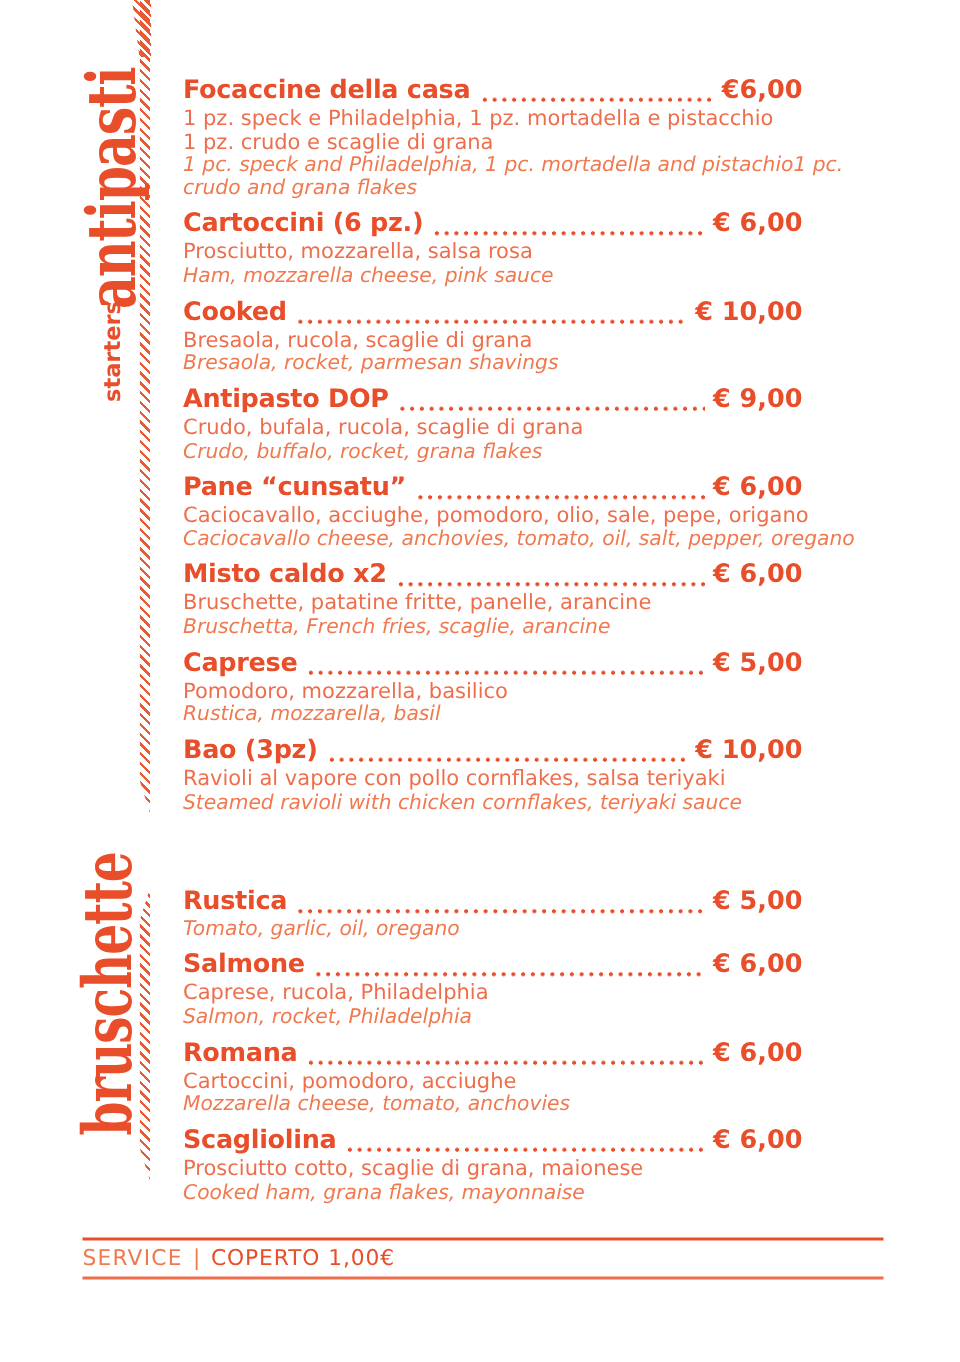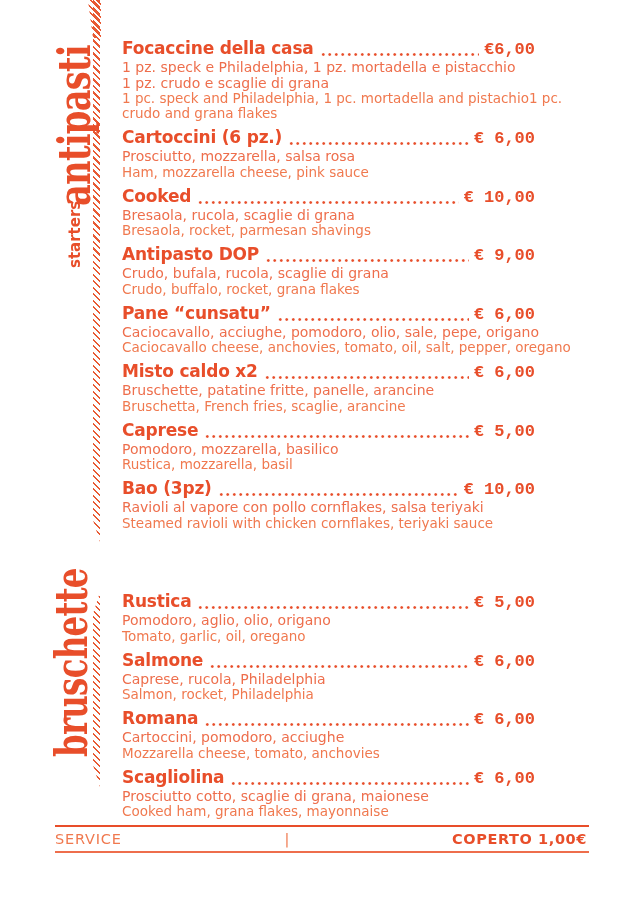--- a/index.html
+++ b/index.html
@@ -50,68 +50,69 @@
     font-size:15px;
     font-weight:bold;
     line-height:1;
     transform-origin:0 0;
     transform:rotate(-90deg);
   }
   .vsub-starters { left:68px; top:268px; }
 
   
   .menu-list { position:absolute; left:122px; width:413px; }
-  #antipasti-list  { top:37px; }
+  #antipasti-list  { top:49px; }
   #bruschette-list { top:590px; }
 
   .item { margin-bottom:5px; }
   .row  { display:flex; align-items:baseline; width:413px; }
   .nm   { font-weight:bold; font-size:17px; line-height:22px; color:var(--primary);
           white-space:nowrap; letter-spacing:-0.2px; }
   .leader {
     flex:1;
     align-self:flex-end;
     height:3px;
     margin:0 5px 3px 6px;
     background-image:radial-gradient(circle, var(--primary) 1.15px, rgba(255,255,255,0) 1.5px);
     background-size:6.5px 3px;
     background-repeat:repeat-x;
     background-position:left bottom;
   }
-  .pr   { font-weight:bold; font-size:17px; color:var(--primary); white-space:nowrap;font-family:Liberation Mono, monospace; }
+  .pr   { font-weight:bold; font-size:17px; color:var(--primary); white-space:nowrap; }
   .desc {
     width:455px;
     font-size:14px; line-height:15.5px;
     color:var(--mid);
     white-space:pre-line;
     margin-top:1px;
   }
   .desc-en {
     width:455px;
     font-size:13.5px; line-height:15px;
+    font-style:italic;
     color:var(--lighter);
   }
 
   
   .footer {
     position:absolute;
     left:55px; top:825px;
     width:532px; height:24px;
     border-top:2px solid var(--primary);
     border-bottom:2px solid var(--mid);
     display:flex;
-    justify-content:space-between;
+    justify-content:flex-start;
     align-items:center;
     gap:7px;
     padding-right:2px;
     box-sizing:content-box;
   }
   .footer .svc { color:var(--lighter); font-size:14.5px; letter-spacing:0.8px; }
   .footer .sep { color:var(--lighter); font-size:14.5px; }
-  .footer .cop { color:var(--primary); font-size:14.5px; font-weight:bold; letter-spacing:0.6px; }
+  .footer .cop { color:var(--primary); font-size:14.5px; font-weight:normal; letter-spacing:0.6px; }
 </style>
 </head>
 <body>
 
 <div class="hatch hatch-cap-top"></div>
 <div class="hatch hatch-antipasti"></div>
 <div class="hatch hatch-bruschette"></div>
 
 <div class="vtitle vtitle-antipasti">antipasti</div>
 <div class="vsub vsub-starters">starters</div>
@@ -203,21 +204,20 @@
 </div>
 
 <div class="menu-list" id="bruschette-list">
 
   <div class="item">
     <div class="row">
       <span class="nm">Rustica</span>
       <span class="leader"></span>
       <span class="pr">€ 5,00</span>
     </div>
-    <div class="desc">Pomodoro, aglio, olio, origano</div>
     <div class="desc-en">Tomato, garlic, oil, oregano</div>
   </div>
 
   <div class="item">
     <div class="row">
       <span class="nm">Salmone</span>
       <span class="leader"></span>
       <span class="pr">€ 6,00</span>
     </div>
     <div class="desc">Caprese, rucola, Philadelphia</div>

